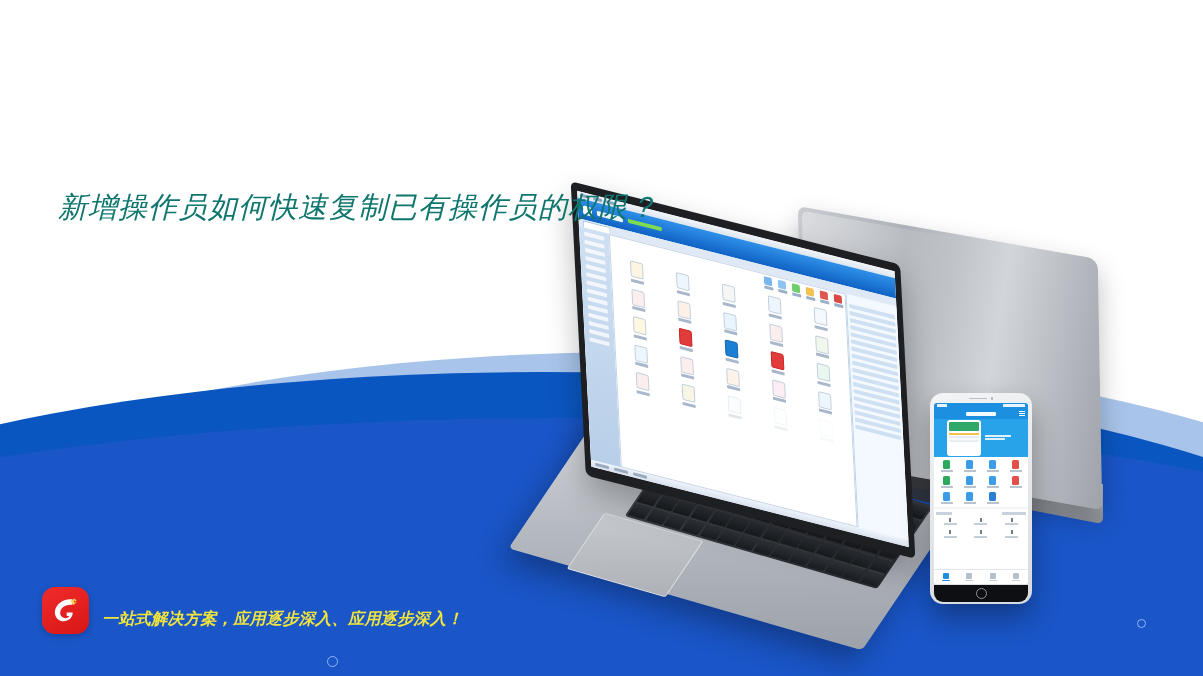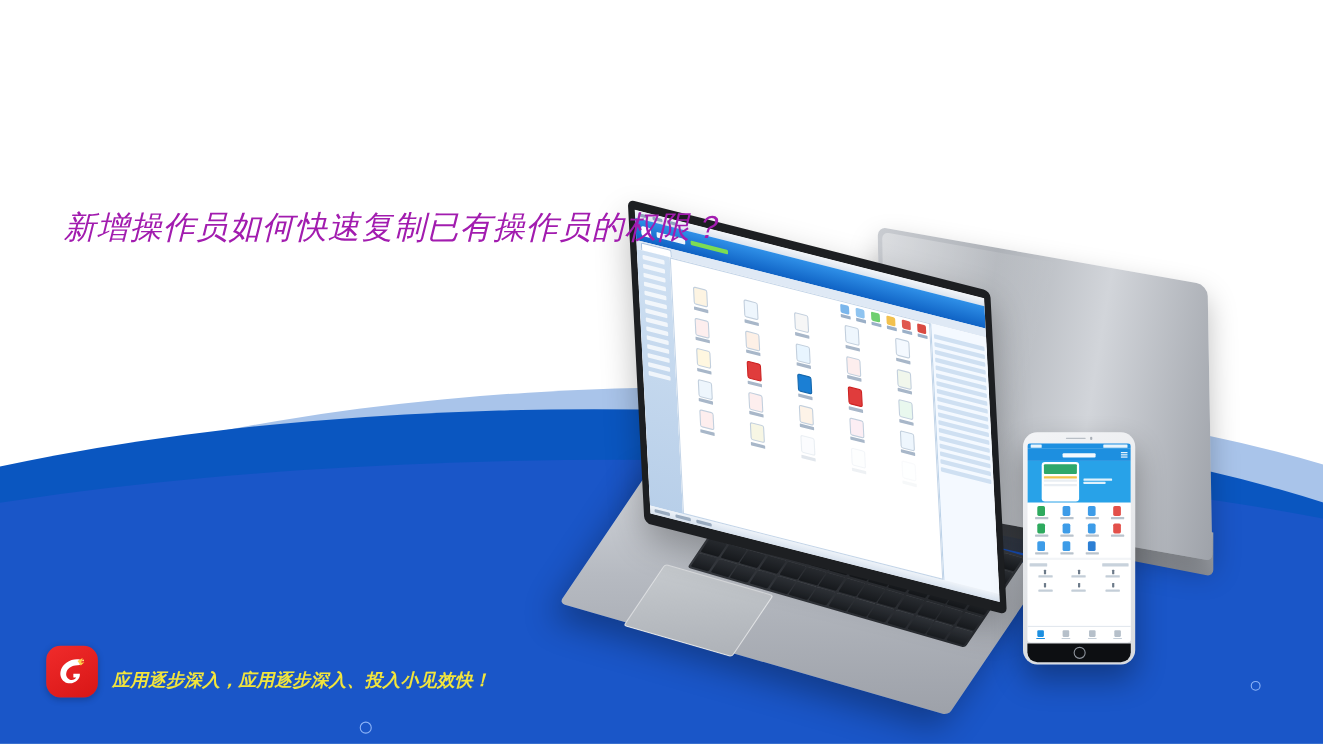--- a/index.html
+++ b/index.html
@@ -36,21 +36,21 @@
     position:absolute;left:0;right:0;top:44px;text-align:center;
     font-size:63px;font-weight:bold;color:#111111;letter-spacing:1px;
     z-index:10;line-height:1.15;
   }
   .subtitle-block{position:absolute;left:58px;top:182px;z-index:10;}
   .sub-label{
     font-size:28px;font-style:italic;font-weight:bold;color:#8b8b8b;
     letter-spacing:1px;line-height:1.35;
   }
   .sub-text{
-    font-size:29px;font-style:italic;color:#a21caf;
+    font-size:29px;font-style:italic;color:#0f766e;
     letter-spacing:1px;line-height:1.45;margin-top:4px;white-space:nowrap;
   }
 
   
   .devices{position:absolute;left:555px;top:215px;width:650px;height:400px;z-index:7;}
 
   
   .laptop-back{
     position:absolute;left:245px;top:18px;width:300px;height:250px;
     background:linear-gradient(100deg,#c9ccd1 0%,#aeb2b8 32%,#d2d5da 62%,#9ea2a9 100%);
@@ -687,16 +687,16 @@
   <span class="dot" style="left:1137px;top:619px;width:7px;height:7px;"></span>
 
   <div class="banner">
     <div class="brand-logo">
       <svg class="bird" viewBox="0 0 64 64" xmlns="http://www.w3.org/2000/svg" aria-hidden="true">
         <path d="M50 6 C42 4 30 6 21 13 C10 21 6 33 9 43 C12 53 22 59 33 57 C44 55 51 46 50 37 L36 37 L36 45 L42 45 C40 49 35 51 30 50 C23 48 19 41 21 34 C23 26 31 20 40 19 L50 18 Z" fill="#ffffff"></path>
         <path d="M45 9 L56 3 L53 13 L60 12 L52 19 Z" fill="#ffd24a"></path>
         <circle cx="57" cy="8" r="2" fill="#ffe98a"></circle>
       </svg>
     </div>
-    <div class="tagline">应用逐步深入，应用逐步深入、投入小见效快！</div>
+    <div class="tagline">一站式解决方案，应用逐步深入、应用逐步深入！</div>
   </div>
 
 </div>
 
 </body></html>

